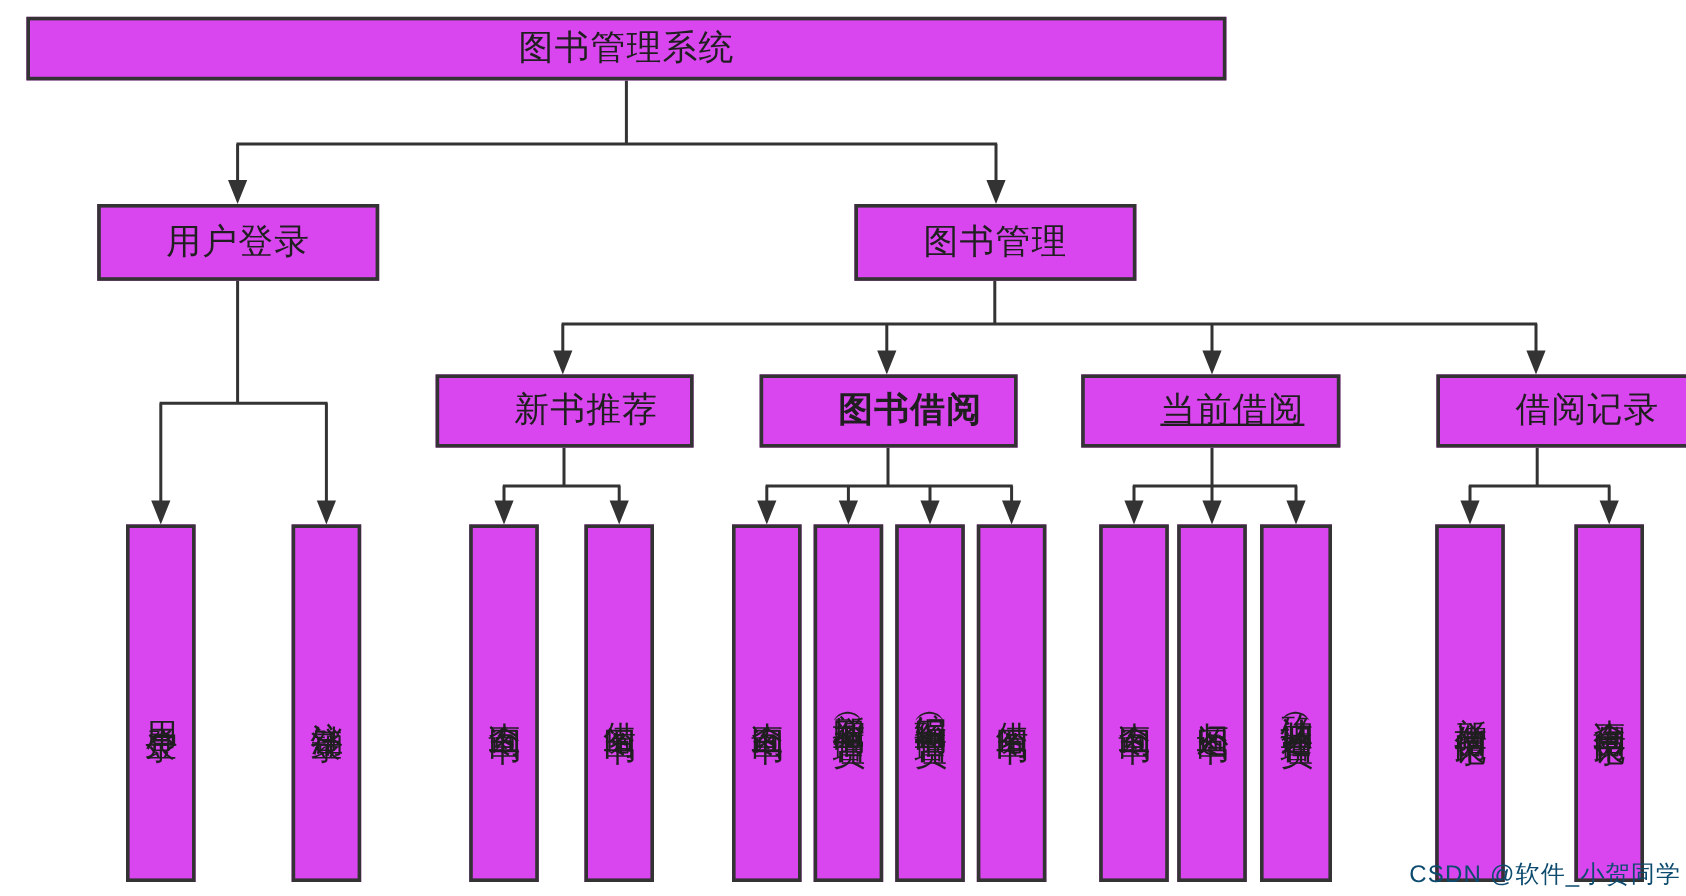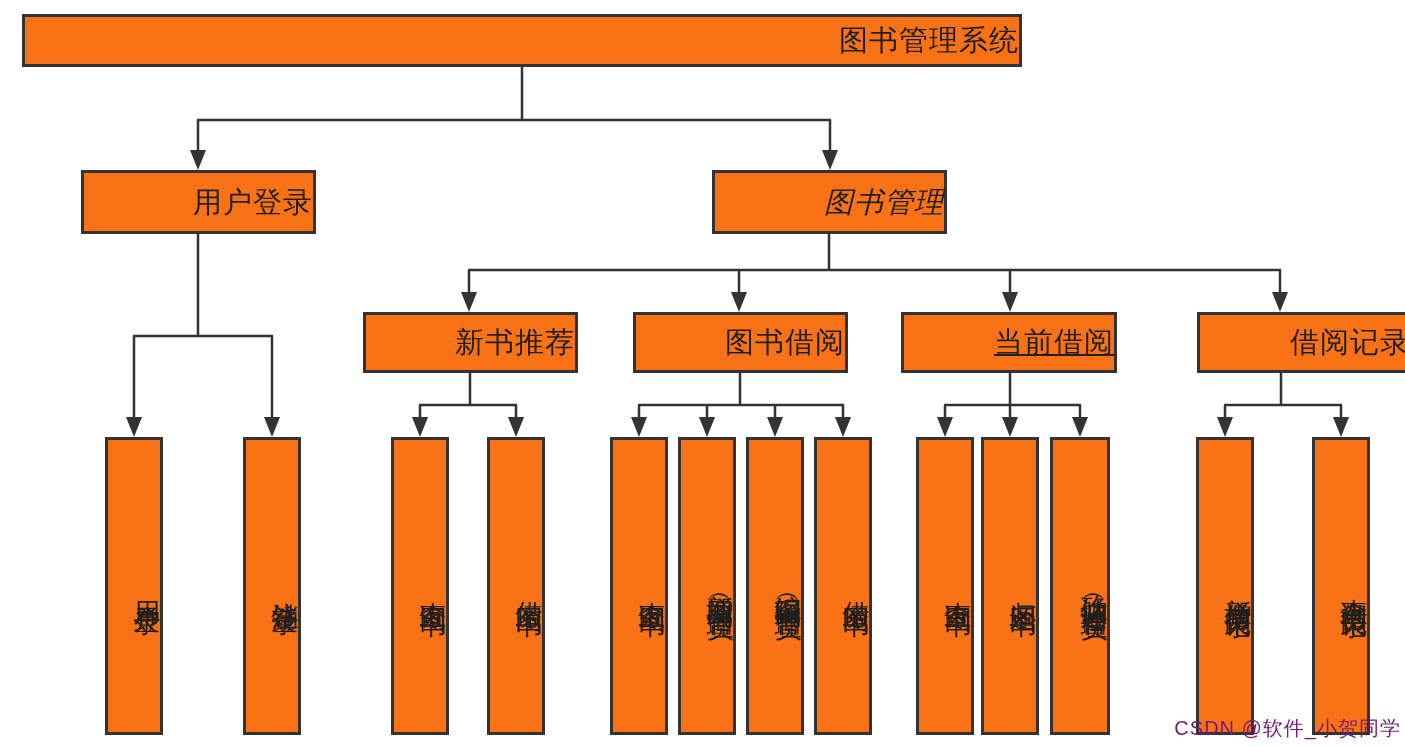--- a/index.html
+++ b/index.html
@@ -17,38 +17,38 @@
   }
   #wires {
     position: absolute;
     left: 0; top: 0;
     width: 1405px; height: 747px;
   }
   .node {
     position: absolute;
     box-sizing: border-box;
     border: 3px solid #333333;
-    background: #f97316;
+    background: #d946ef;
     display: flex;
     align-items: center;
-    justify-content: flex-end;
+    justify-content: center;
     color: #1f1f1f;
   }
   .node .lbl {
     font-size: 29px;
     letter-spacing: 1px;
     line-height: 1;
     white-space: nowrap;
   }
   .root  { left: 22px;  top: 14px;  width: 1000px; height: 53px; }
   .lvl1a { left: 81px;  top: 170px; width: 235px;  height: 64px; }
-  .lvl1b { left: 712px; top: 170px; width: 235px;  height: 64px; font-style: italic; }
+  .lvl1b { left: 712px; top: 170px; width: 235px;  height: 64px; }
   .lvl2  { top: 312px;  height: 61px; width: 215px; padding-left: 36px; }
   .l2a { left: 363px; }
-  .l2b { left: 633px; }
+  .l2b { left: 633px; font-weight: bold; }
   .l2c { left: 901px; width: 216px; text-decoration: underline; }
   .l2d { left: 1173px; width: 216px; margin-left: 24px; }
   .leaf {
     top: 437px;
     height: 298px;
     width: 58px;
   }
   .leaf .vlbl {
     writing-mode: vertical-rl;
     text-orientation: mixed;
@@ -68,21 +68,21 @@
   .lf9  { left: 916px; }
   .lf10 { left: 981px; }
   .lf11 { left: 1050px; width: 60px; }
   .lf12 { left: 1196px; }
   .lf13 { left: 1312px; }
   .watermark {
     position: absolute;
     right: 4px;
     bottom: 5px;
     font-size: 20px;
-    color: #701a75;
+    color: #0c4a6e;
     letter-spacing: 1px;
     white-space: nowrap;
   }
 </style>
 </head>
 <body>
 
 <div id="canvas">
 
   <svg id="wires" viewBox="0 0 1405 747" xmlns="http://www.w3.org/2000/svg">

